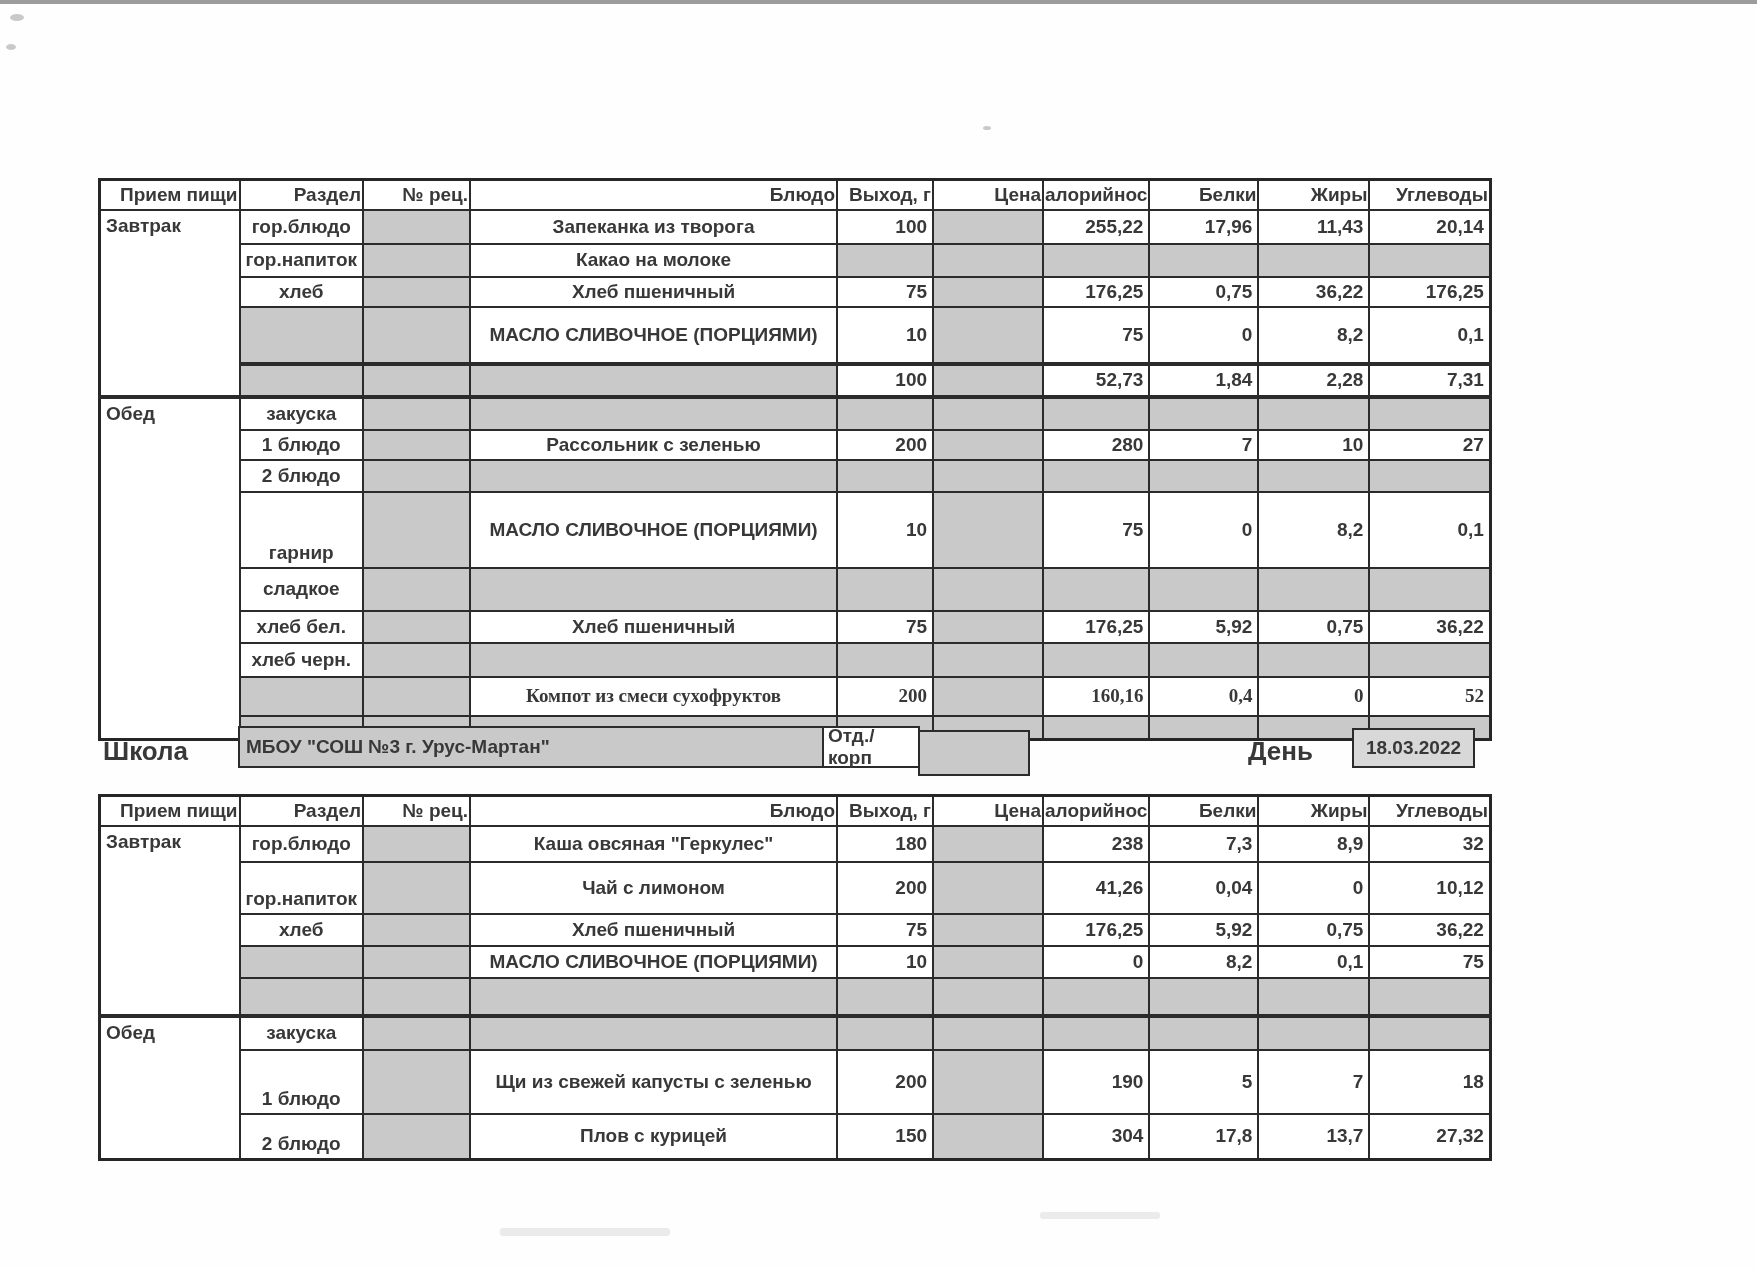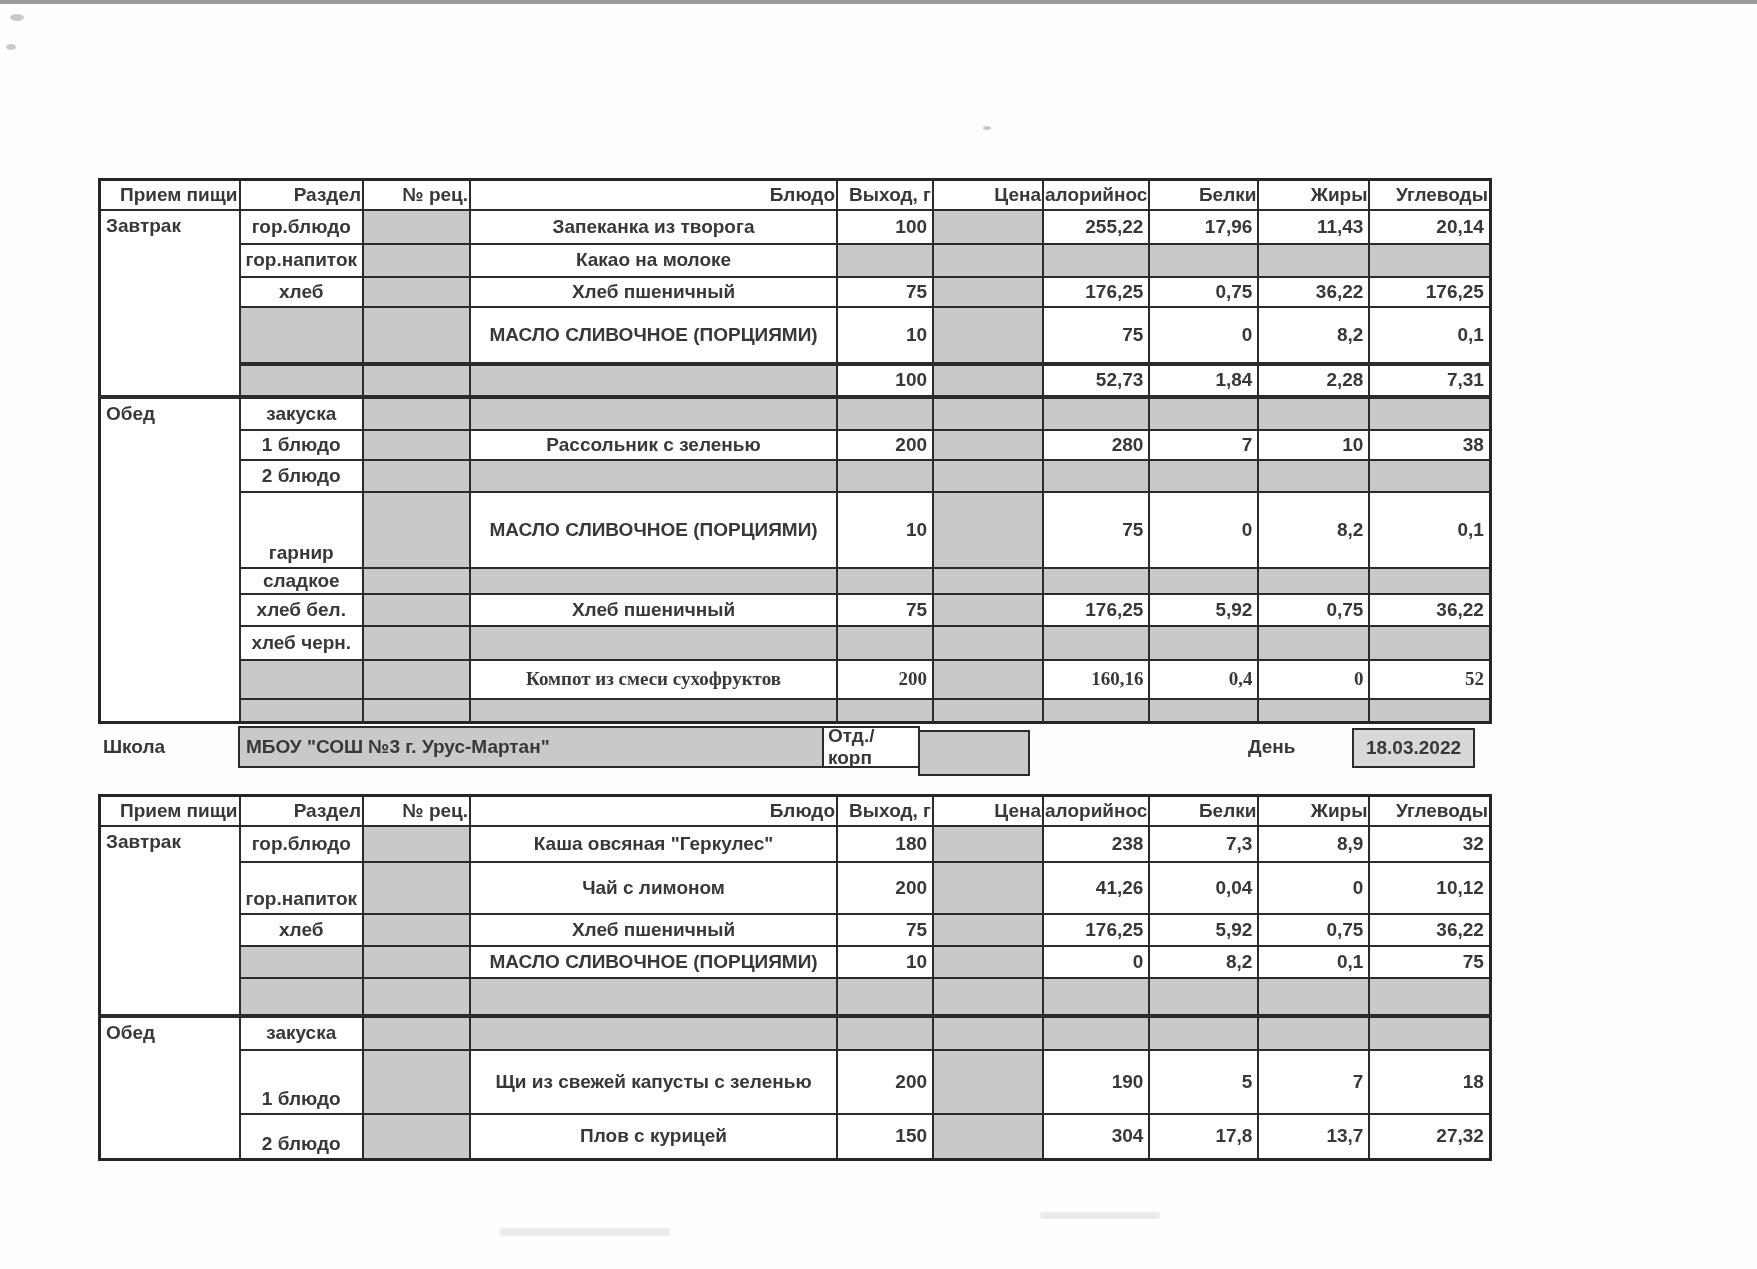--- a/index.html
+++ b/index.html
@@ -33,21 +33,21 @@
   .menu tr.thick td{border-top-width:4px;}
   .menu td.vb{vertical-align:bottom;padding-bottom:4px;}
 
   
   .school-row .cell{
     position:absolute;border:2px solid #2b2b2b;
     font-size:19px;font-weight:600;
     display:flex;align-items:center;box-sizing:border-box;
   }
   .school-row .plain{
-    position:absolute;font-size:19px;font-weight:600;
+    position:absolute;font-size:26px;font-weight:600;
   }
 </style>
 </head>
 <body>
 
 <div class="scan-edge"></div>
 <div class="speck" style="left:10px;top:14px;width:14px;height:7px;"></div>
 <div class="speck" style="left:6px;top:44px;width:10px;height:6px;"></div>
 <div class="speck" style="left:983px;top:126px;width:8px;height:4px;"></div>
 <div class="speck" style="left:1418px;top:1004px;width:7px;height:7px;"></div>
@@ -152,21 +152,21 @@
       </tr>
       <tr style="height: 30px;">
         <td class="txt">1 блюдо</td>
         <td class="rec g"></td>
         <td class="txt">Рассольник с зеленью</td>
         <td class="num">200</td>
         <td class="num g"></td>
         <td class="num">280</td>
         <td class="num">7</td>
         <td class="num">10</td>
-        <td class="num">38</td>
+        <td class="num">27</td>
       </tr>
       <tr style="height: 32px;">
         <td class="txt">2 блюдо</td>
         <td class="rec g"></td>
         <td class="txt g"></td>
         <td class="num g"></td>
         <td class="num g"></td>
         <td class="num g"></td>
         <td class="num g"></td>
         <td class="num g"></td>
@@ -176,21 +176,21 @@
         <td class="txt vb">гарнир</td>
         <td class="rec g"></td>
         <td class="txt">МАСЛО СЛИВОЧНОЕ (ПОРЦИЯМИ)</td>
         <td class="num">10</td>
         <td class="num g"></td>
         <td class="num">75</td>
         <td class="num">0</td>
         <td class="num">8,2</td>
         <td class="num">0,1</td>
       </tr>
-      <tr style="height: 26px;">
+      <tr style="height: 43px;">
         <td class="txt">сладкое</td>
         <td class="rec g"></td>
         <td class="txt g"></td>
         <td class="num g"></td>
         <td class="num g"></td>
         <td class="num g"></td>
         <td class="num g"></td>
         <td class="num g"></td>
         <td class="num g"></td>
       </tr>

